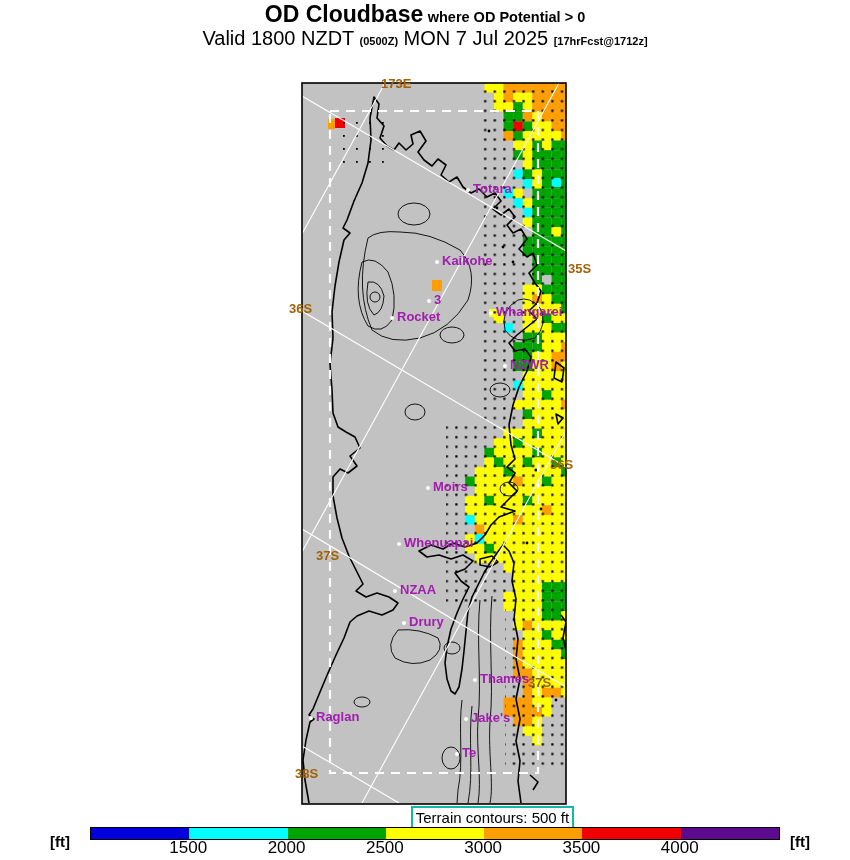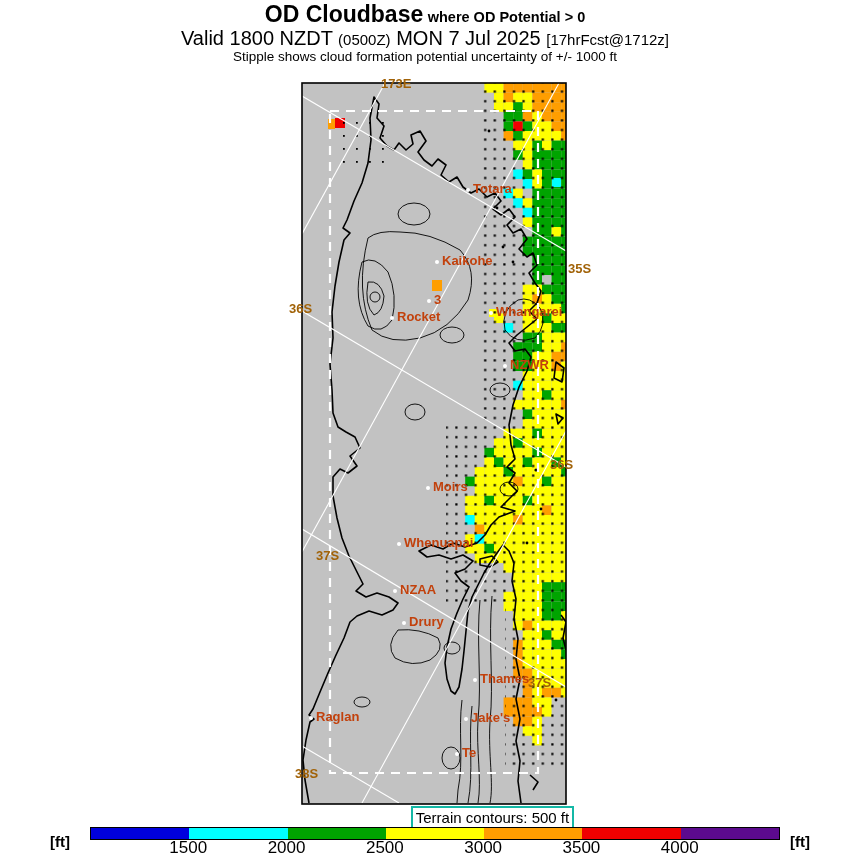--- a/index.html
+++ b/index.html
@@ -3,28 +3,28 @@
 <meta charset="utf-8">
 <style>
   html,body{margin:0;padding:0;background:#ffffff;}
   #page{position:relative;width:850px;height:860px;background:#ffffff;overflow:hidden;
         font-family:"Liberation Sans",sans-serif;color:#000;}
   
   #hdr{position:absolute;left:0;top:2px;width:850px;text-align:center;line-height:1.1;}
   .t1{font-size:23px;font-weight:bold;}
   .t1s{font-size:14.5px;font-weight:bold;}
   .t2{font-size:20px;font-weight:400;}
-  .t2s{font-size:15px;font-weight:400;}
+  .t2s{font-size:11px;font-weight:700;}
   .t3{font-size:13.5px;font-weight:400;margin-top:1px;}
   
   #mapsvg{position:absolute;left:0;top:0;}
   .axis-lbl{position:absolute;font-size:13px;font-weight:bold;color:#a16207;white-space:nowrap;}
   .site{position:absolute;height:14px;}
   .site .dot{position:absolute;left:0;top:7px;width:4px;height:4px;border-radius:50%;background:#fff;}
-  .site .lbl{position:absolute;left:7px;top:0;font-size:13px;font-weight:bold;color:#c2410c;white-space:nowrap;}
+  .site .lbl{position:absolute;left:7px;top:0;font-size:13px;font-weight:bold;color:#a21caf;white-space:nowrap;}
   
   #terrain-note{position:absolute;left:411px;top:806px;width:159px;height:20px;background:#fff;
     border:2px solid #14b8a6;font-size:15px;text-align:center;line-height:20px;}
   #cbar{position:absolute;left:90px;top:827px;width:688px;height:11px;border:1px solid #000;
     display:flex;}
   #cbar .seg{flex:1 1 auto;height:100%;}
   .tick{position:absolute;top:838px;transform:translateX(-50%);font-size:17px;color:#000;}
   .unit{position:absolute;top:833px;font-size:15px;font-weight:bold;color:#000;}
 </style>
 </head>
@@ -33,21 +33,20 @@
 <div id="page">
 
   <div id="hdr">
     <div>
       <span class="t1">OD Cloudbase</span>
       <span class="t1s">where OD Potential &gt; 0</span>
     </div>
     <div>
       <span class="t2">Valid 1800 NZDT </span><span class="t2s">(0500Z)</span><span class="t2"> MON 7 Jul 2025 </span><span class="t2s">[17hrFcst@1712z]</span>
     </div>
-    <div class="t3">Stipple shows cloud formation potential uncertainty of +/- 1000 ft</div>
   </div>
 
   <svg id="mapsvg" width="850" height="860" viewBox="0 0 850 860">
     <defs>
       <clipPath id="mapclip">
           <rect x="302" y="83" width="264" height="721"></rect>
         </clipPath>
       <pattern id="stip" width="9.6" height="9.6" patternUnits="userSpaceOnUse">
         <rect x="4.1" y="4.1" width="2.2" height="2.2" fill="#000"></rect>
       </pattern>

